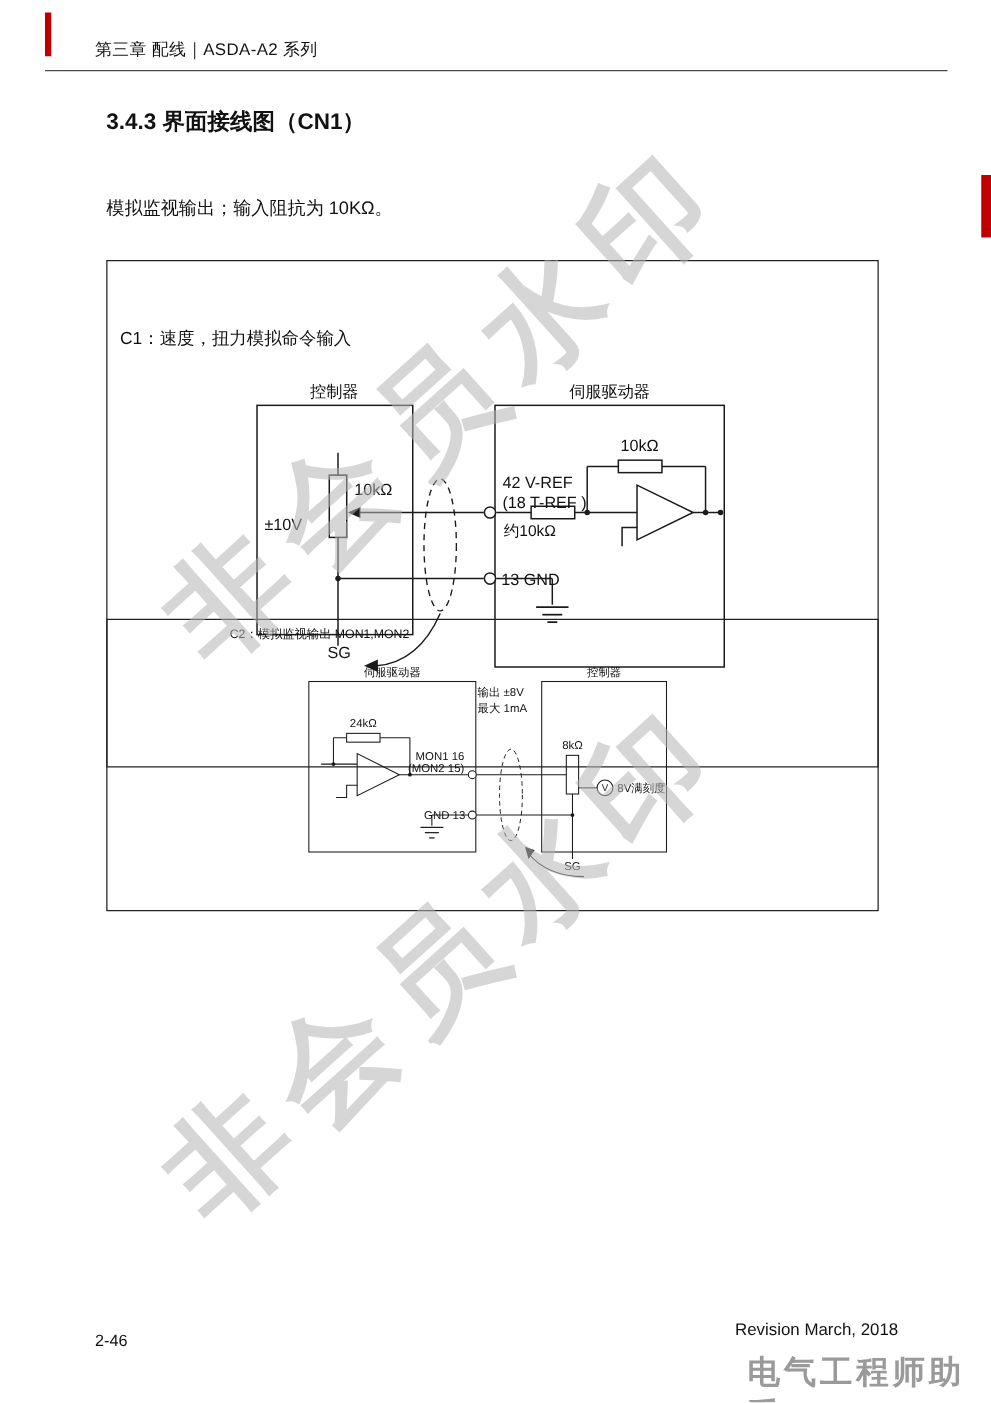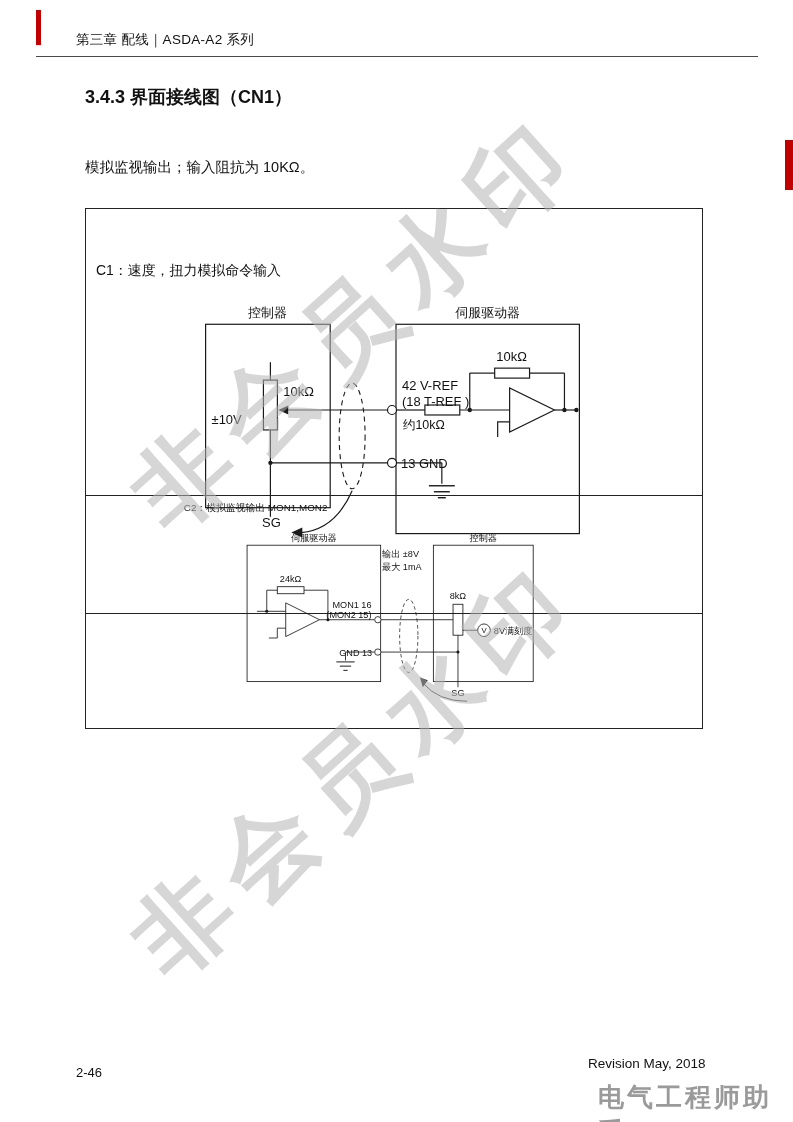--- a/index.html
+++ b/index.html
@@ -178,15 +178,15 @@
       <text x="451" y="196">8V满刻度</text>
       <text x="400" y="285" text-anchor="middle">SG</text>
     </svg>
   </div>
 
   <div class="wm-diag wm1">非会员水印</div>
   <div class="wm-diag wm2">非会员水印</div>
   <div class="wm-corner">电气工程师助手</div>
 
   <div class="footer-page">2-46</div>
-  <div class="footer-rev">Revision May, 2018</div>
+  <div class="footer-rev">Revision March, 2018</div>
 
 </div>
 
 </body></html>

